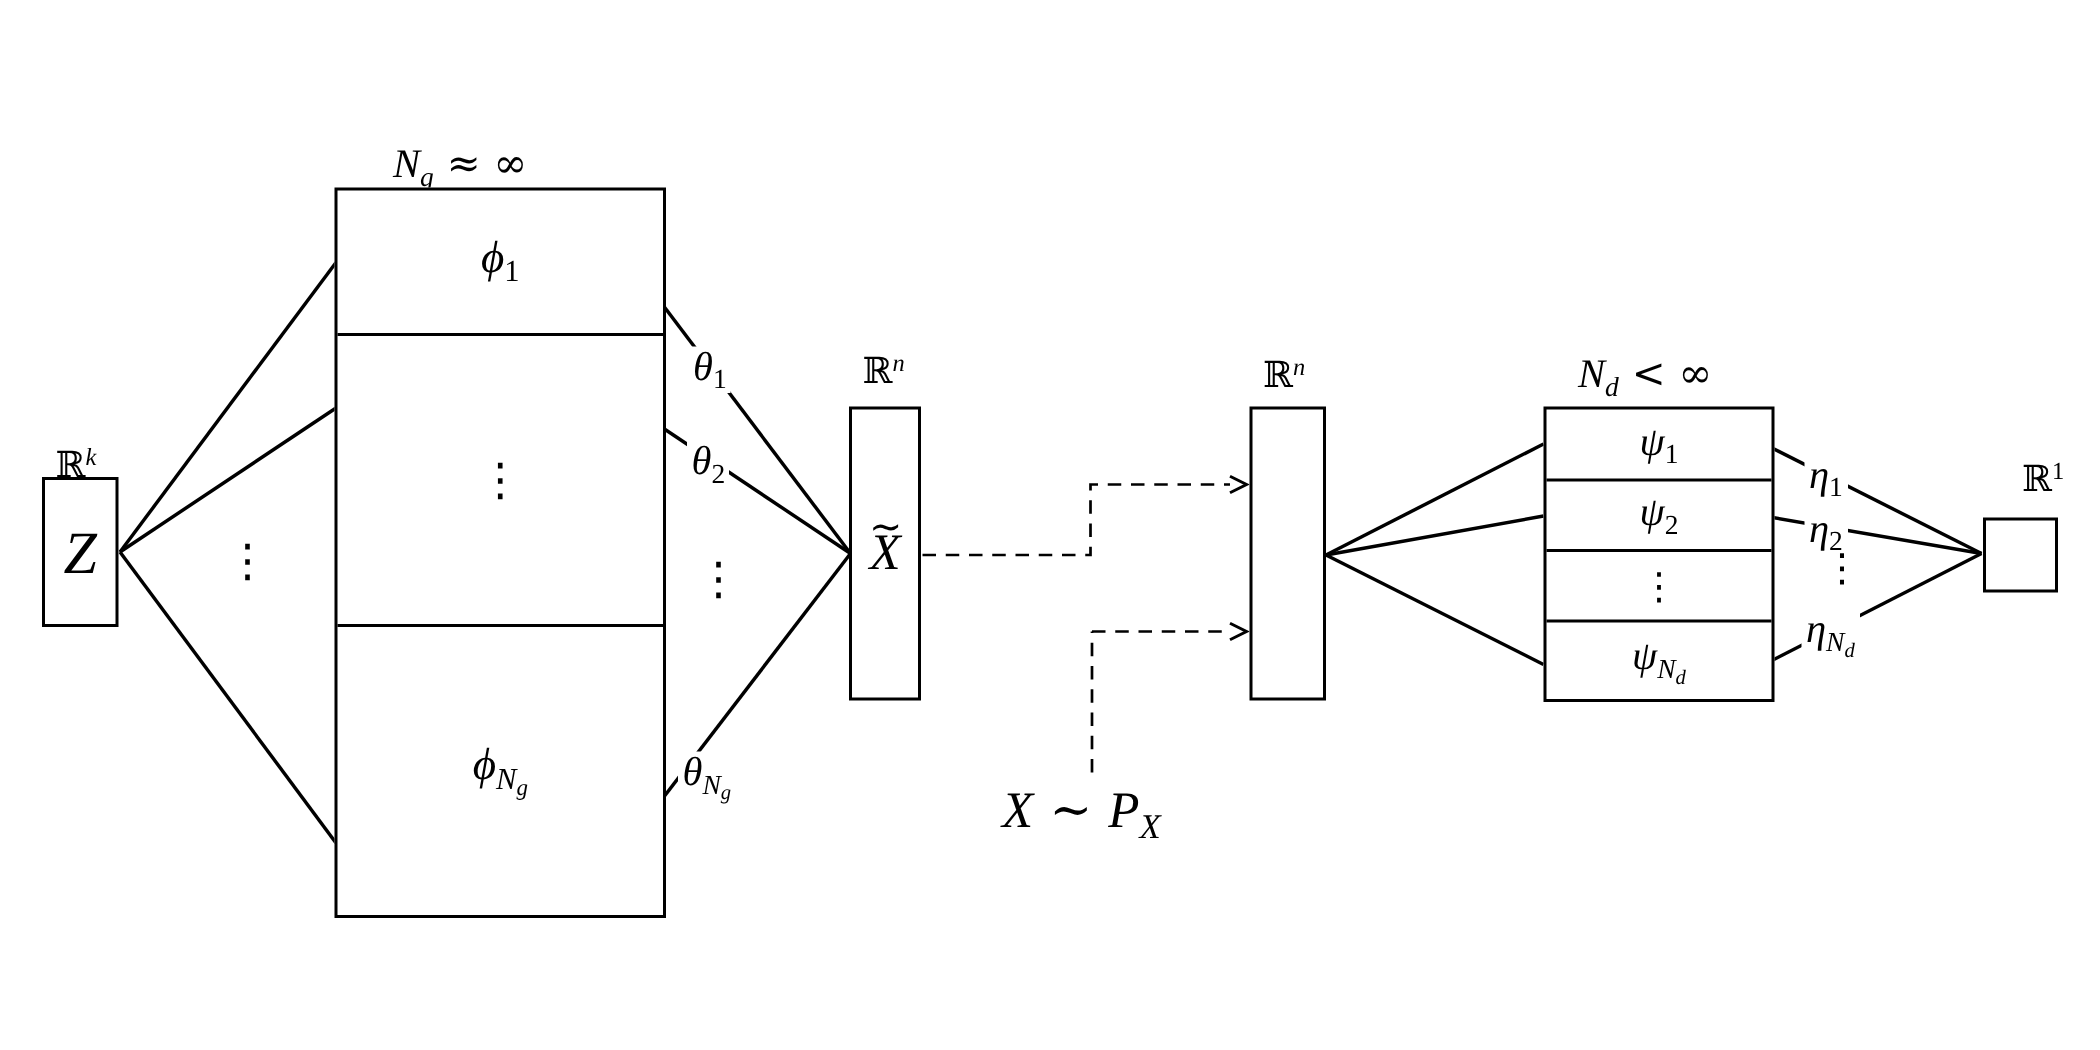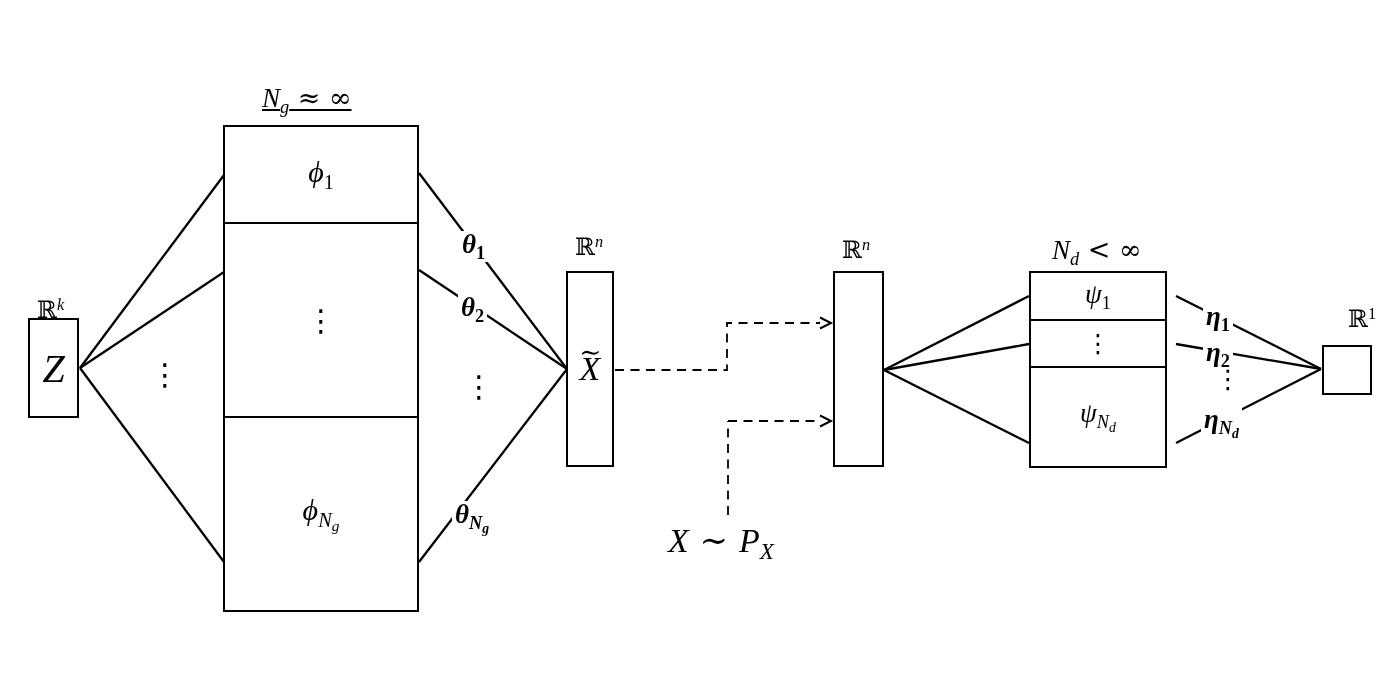--- a/index.html
+++ b/index.html
@@ -9,21 +9,21 @@
     color:#000;overflow:hidden;
   }
   #wires{position:absolute;left:0;top:0;width:1400px;height:700px;}
   .box{position:absolute;border:2.6px solid #000;box-sizing:border-box;background:#fff;}
   .lbl{position:absolute;white-space:nowrap;line-height:1;}
   .center{display:flex;align-items:center;justify-content:center;}
   .it{font-style:italic;}
   .sub{font-size:68%;vertical-align:-0.32em;}
   .sub2{font-size:75%;vertical-align:-0.28em;}
   .sup{font-size:68%;vertical-align:0.5em;}
-  .onwire{background:#fff;padding:0 3px;font-weight:bold;}
+  .onwire{background:#fff;padding:0 3px;}
   .rowstack{position:absolute;left:0;top:0;right:0;bottom:0;display:flex;flex-direction:column;}
   .row{display:flex;align-items:center;justify-content:center;}
   .row + .row{border-top:2.6px solid #000;}
   .dots{font-family:"DejaVu Serif","DejaVu Sans",serif;}
   .xwrap{position:relative;font-size:34px;}
   .xtilde{position:absolute;top:-0.52em;left:52%;transform:translateX(-50%);font-size:0.78em;}
   .bb{font-family:"DejaVu Serif","DejaVu Sans",serif;}
 </style>
 </head>
 <body>
@@ -66,25 +66,25 @@
   <div class="lbl" style="left:37px;top:281px;font-size:24px;margin-top:16px;">
     <span class="bb">ℝ</span><span class="sup it">k</span>
   </div>
 
   <div class="box center" style="left:28px;top:318px;width:51px;height:100px;">
     <span class="it" style="font-size:40px;">Z</span>
   </div>
 
   <div class="lbl dots" style="left:150px;top:360px;font-size:30px;">⋮</div>
 
-  <div class="lbl" style="left:262px;top:84px;font-size:27px;text-decoration:underline;">
+  <div class="lbl" style="left:262px;top:96px;font-size:27px;">
     <span class="it">N</span><span class="sub it">g</span><span class="bb"> ≈ ∞</span>
   </div>
 
-  <div class="box" style="left:223px;top:125px;width:196px;height:487px;">
+  <div class="box" style="left:223px;top:125px;width:221px;height:487px;">
     <div class="rowstack">
       <div class="row" style="flex:0 0 95px;font-size:30px;">
         <span><span class="it">ϕ</span><span class="sub">1</span></span>
       </div>
       <div class="row dots" style="flex:0 0 192px;font-size:30px;">
         <span>⋮</span>
       </div>
       <div class="row" style="flex:1 1 auto;font-size:30px;">
         <span><span class="it">ϕ</span><span class="sub"><span class="it">N</span><span class="sub2 it">g</span></span></span>
       </div>
@@ -120,24 +120,27 @@
   <div class="lbl" style="left:842px;top:237px;font-size:24px;">
     <span class="bb">ℝ</span><span class="sup it">n</span>
   </div>
 
   <div class="box" style="left:833px;top:271px;width:51px;height:196px;"></div>
 
   <div class="lbl" style="left:1052px;top:236px;font-size:27px;">
     <span class="it">N</span><span class="sub it">d</span><span class="bb"> &lt; ∞</span>
   </div>
 
-  <div class="box" style="left:1029px;top:271px;width:138px;height:197px;">
+  <div class="box" style="left:1029px;top:271px;width:154px;height:197px;">
     <div class="rowstack">
       <div class="row" style="flex:0 0 46px;font-size:27px;">
         <span><span class="it">ψ</span><span class="sub">1</span></span>
+      </div>
+      <div class="row" style="flex:0 0 45px;font-size:27px;">
+        <span><span class="it">ψ</span><span class="sub">2</span></span>
       </div>
       <div class="row dots" style="flex:0 0 45px;font-size:25px;">
         <span>⋮</span>
       </div>
       <div class="row" style="flex:1 1 auto;font-size:27px;">
         <span><span class="it">ψ</span><span class="sub"><span class="it">N</span><span class="sub2 it">d</span></span></span>
       </div>
     </div>
   </div>
 

